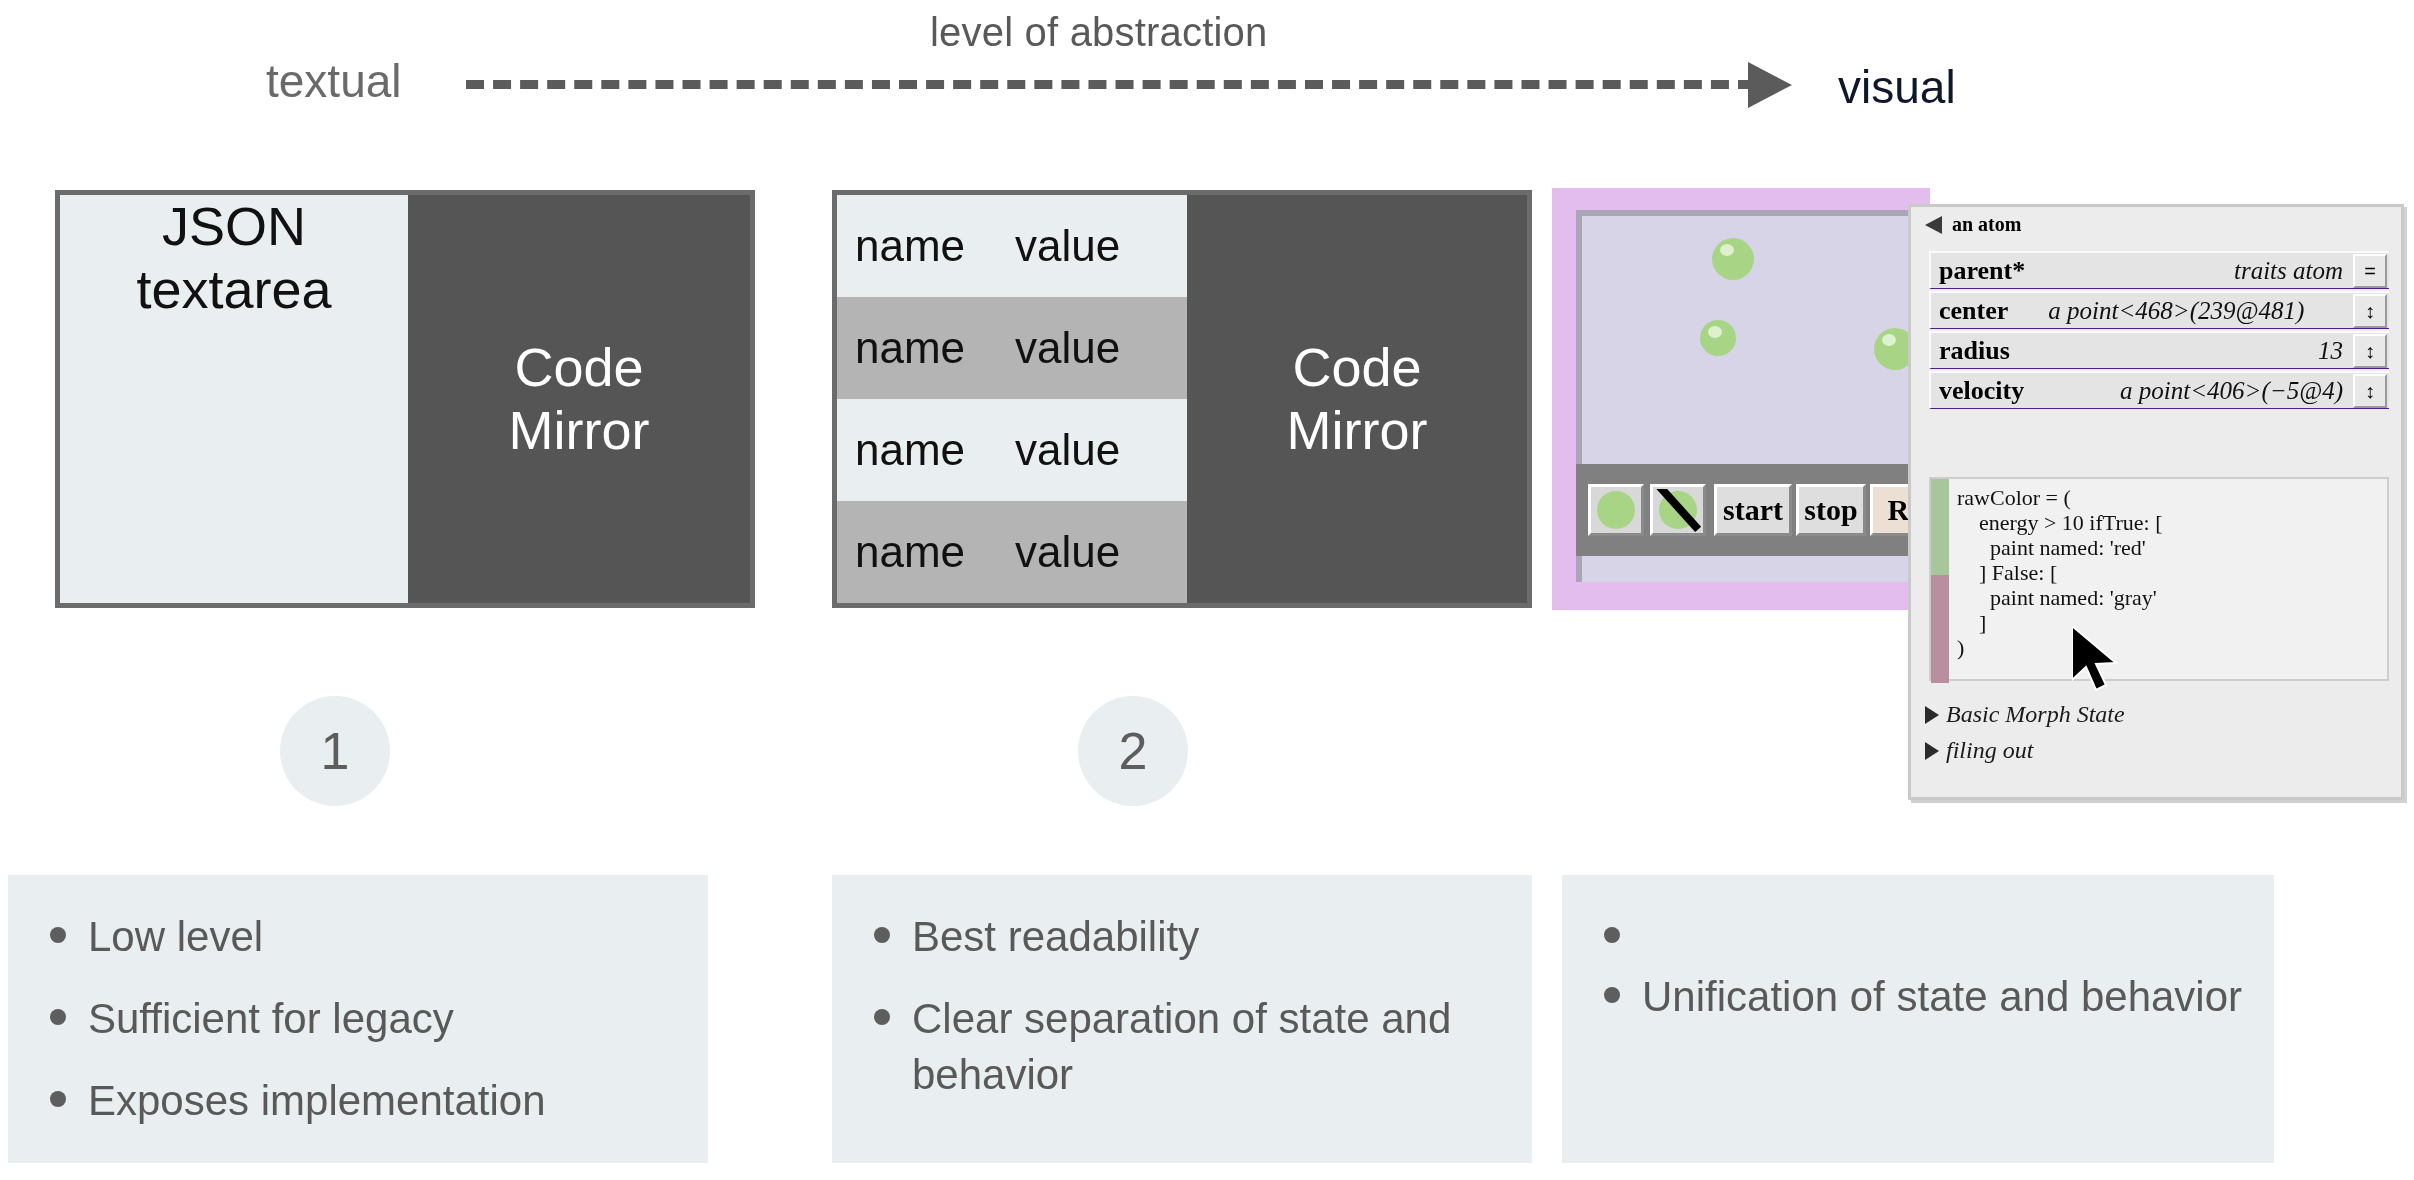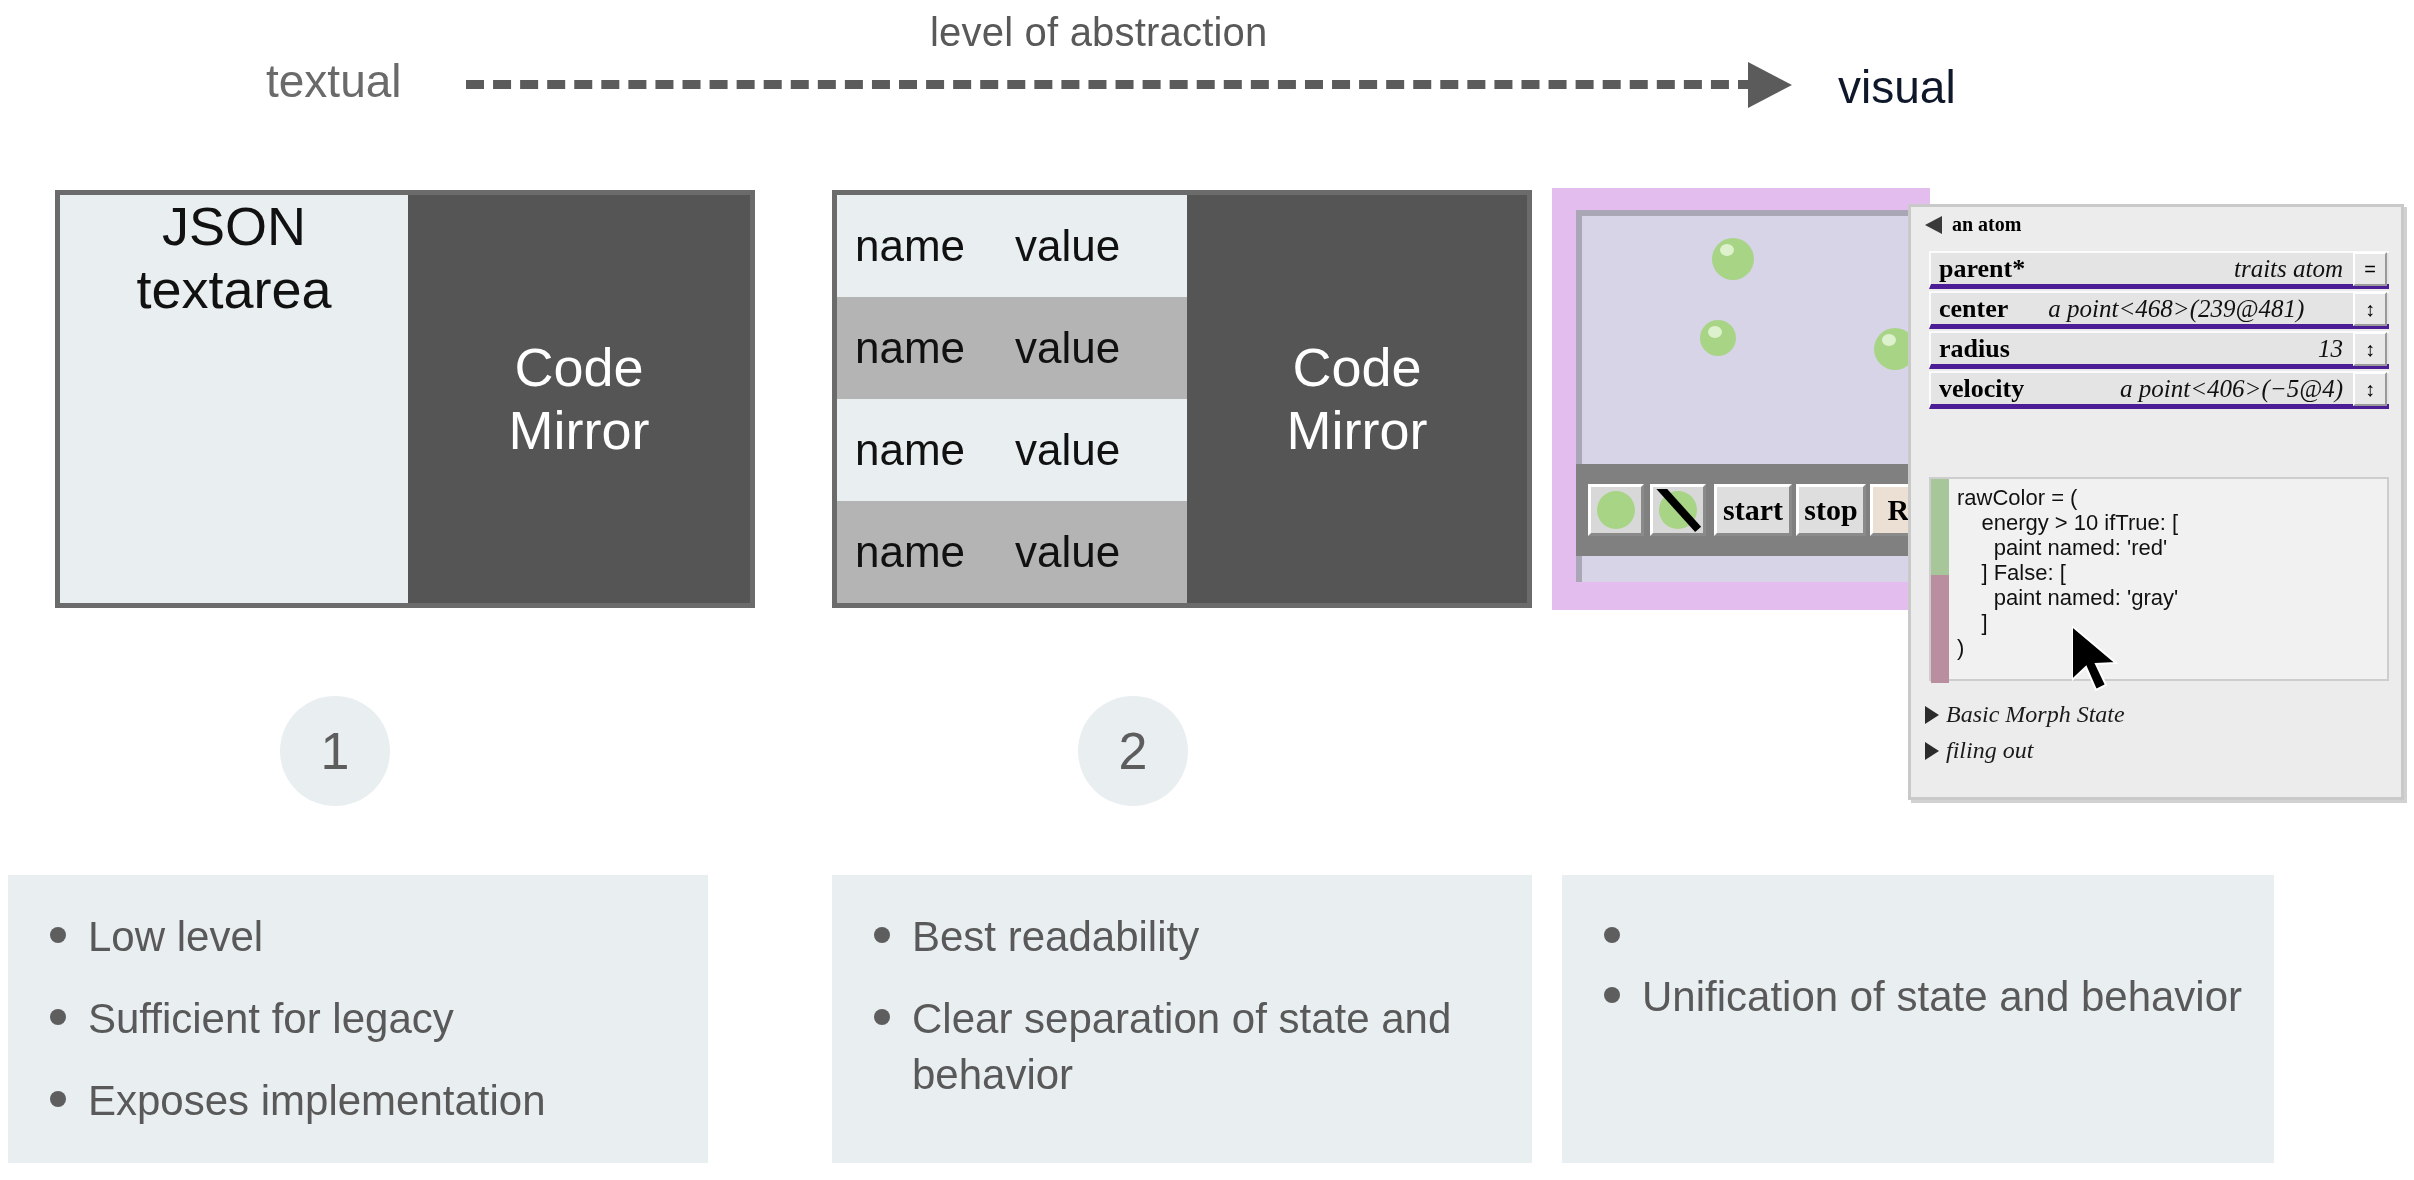--- a/index.html
+++ b/index.html
@@ -65,36 +65,36 @@
   
   #inspector{position:absolute;left:1908px;top:204px;width:496px;height:596px;
              background:#ececec;border:3px solid #c9c9c9;box-sizing:border-box;
              box-shadow:3px 3px 0 rgba(0,0,0,.18);}
   #insp-title{position:absolute;left:14px;top:6px;display:flex;align-items:center;gap:10px;
               font-family:"Liberation Serif",serif;font-weight:bold;font-size:20px;color:#000;}
   #insp-tri{width:0;height:0;border-right:17px solid #3a3a3a;border-top:9px solid transparent;
             border-bottom:9px solid transparent;}
   .insp-row{position:absolute;left:18px;width:460px;height:38px;background:#e4e4e4;
             border-top:2px solid #fbfbfb;border-left:2px solid #fbfbfb;
-            border-bottom:5px solid #4c1d95;box-sizing:border-box;
+            border-bottom:1px solid #4c1d95;box-sizing:border-box;
             display:flex;align-items:center;}
   .insp-key{font-family:"Liberation Serif",serif;font-weight:bold;font-size:26px;color:#000;
             padding-left:8px;white-space:nowrap;}
   .insp-val{flex:1;text-align:right;font-family:"Liberation Serif",serif;font-style:italic;
             font-size:25px;color:#111;padding-right:10px;white-space:nowrap;overflow:hidden;}
   .insp-stepper{width:34px;height:34px;background:#e8e8e8;border:2px solid #fff;
                 border-right-color:#9a9a9a;border-bottom-color:#9a9a9a;box-sizing:border-box;
                 display:flex;align-items:center;justify-content:center;font-size:20px;color:#000;
                 line-height:1;flex:none;margin-right:2px;}
   #insp-code{position:absolute;left:18px;top:270px;width:460px;height:204px;background:#f1f1f1;
              border:2px solid #cdcdcd;box-sizing:border-box;}
   #insp-gutter-g{position:absolute;left:0;top:0;width:18px;height:96px;background:#a7c79a;}
   #insp-gutter-p{position:absolute;left:0;top:96px;width:18px;height:108px;background:#b98fa0;}
   #insp-code-text{position:absolute;left:26px;top:6px;white-space:pre;
-                  font-family:Liberation Sans, sans-serif;font-size:22px;line-height:25px;color:#111;}
+                  font-family:Liberation Serif, serif;font-size:22px;line-height:25px;color:#111;}
   .insp-disc{position:absolute;left:14px;display:flex;align-items:center;gap:7px;
              font-family:"Liberation Serif",serif;font-style:italic;font-size:24px;color:#1a1a1a;}
   .disc-tri{width:0;height:0;border-left:14px solid #2b2b2b;border-top:9px solid transparent;
             border-bottom:9px solid transparent;}
   #cursor{position:absolute;left:2072px;top:626px;width:0;height:0;z-index:40;}
   #cursor svg{position:absolute;left:0;top:0;}
 
   
   .numcircle{position:absolute;top:696px;width:110px;height:110px;border-radius:50%;
              background:#e9eef0;display:flex;align-items:center;justify-content:center;

